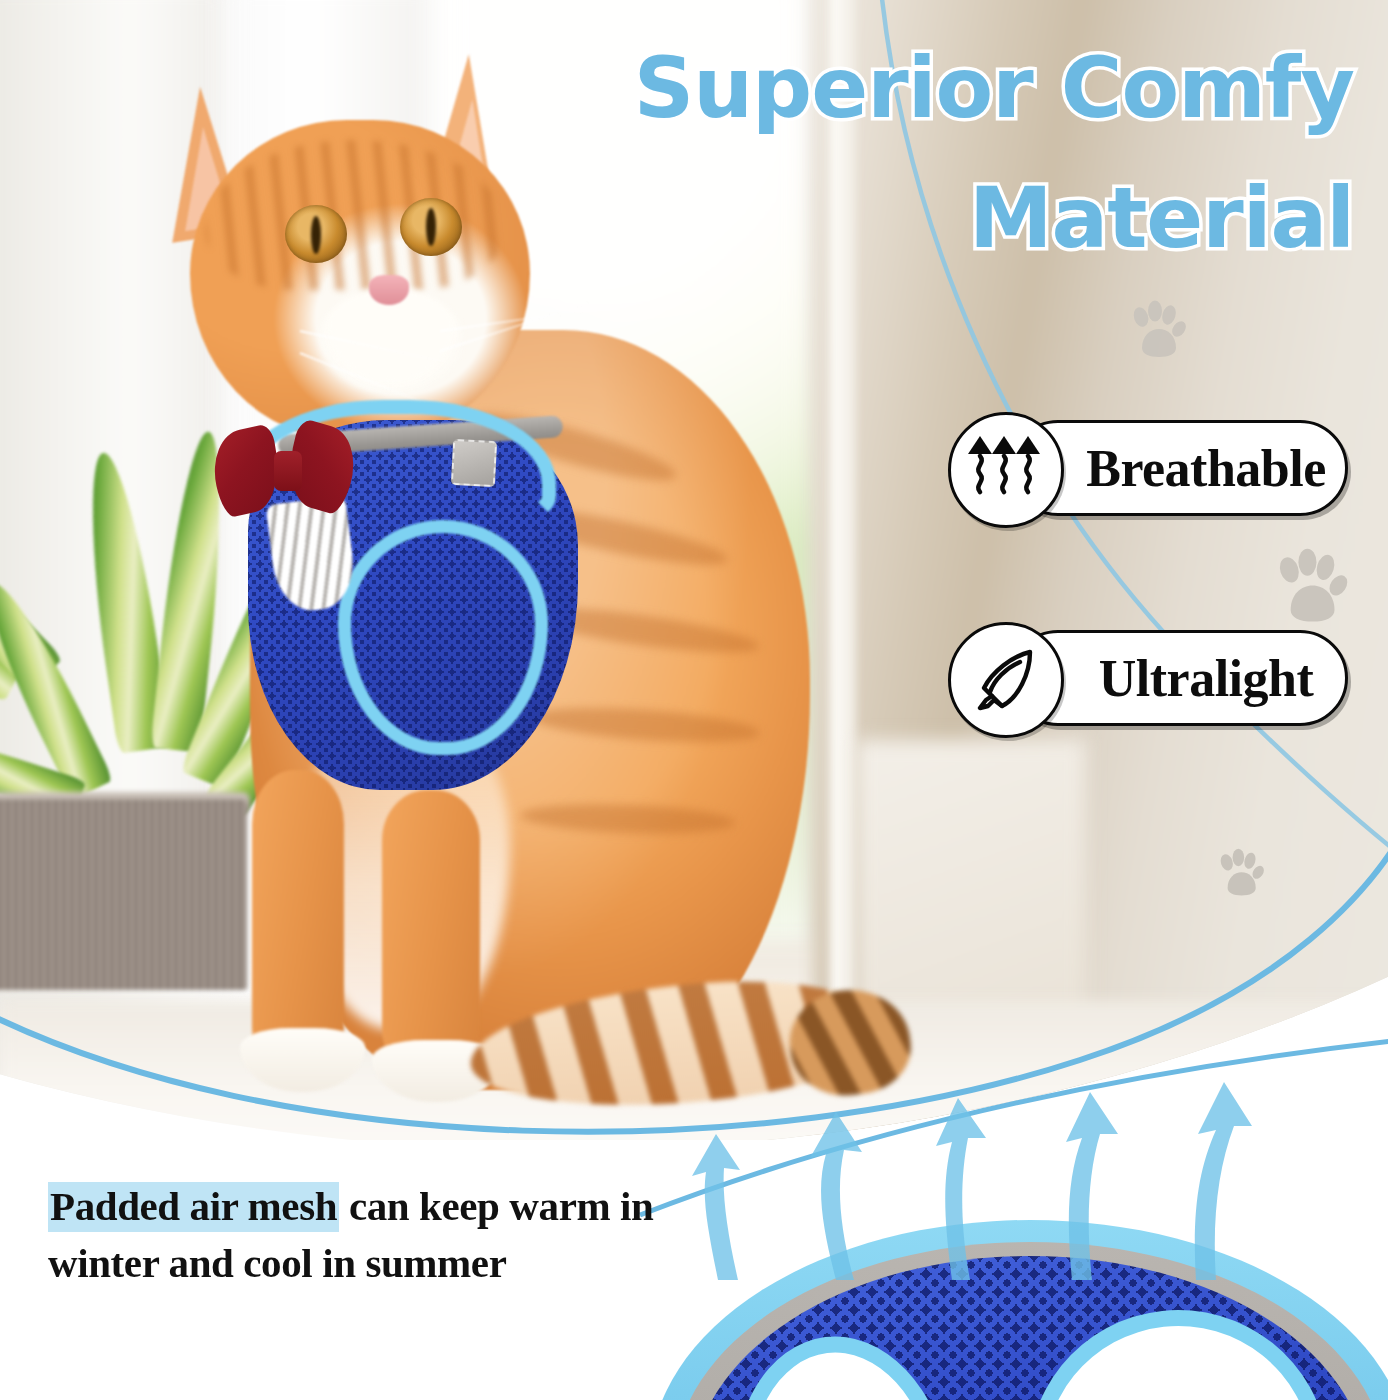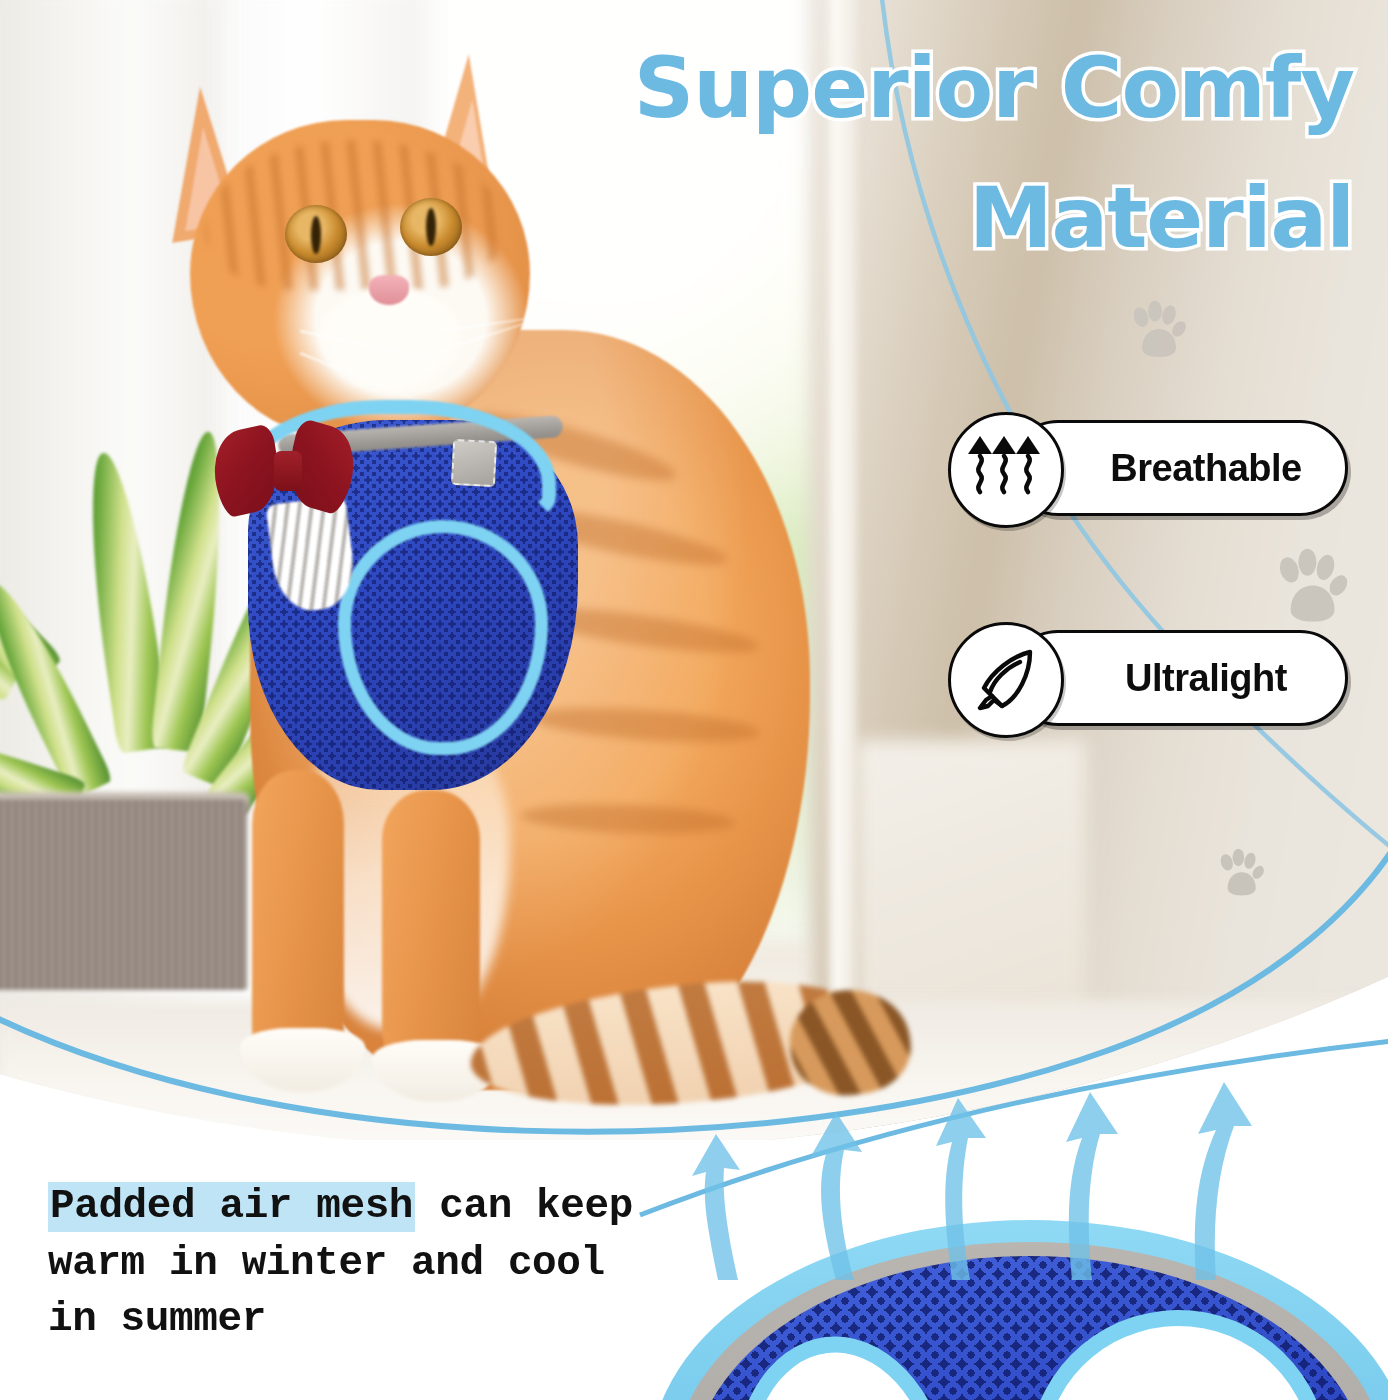--- a/index.html
+++ b/index.html
@@ -277,38 +277,38 @@
     position:absolute; display:flex; align-items:center;
   }
   .badge-pill {
     position:absolute; left:62px; top:8px;
     height:96px; width:338px;
     background:#ffffff; border:3.5px solid #0a0a0a; border-radius:48px;
     display:flex; align-items:center; justify-content:center;
     box-shadow:3px 4px 0 rgba(0,0,0,.28);
   }
   .badge-label {
-    font-family:Liberation Sans, sans-serif;
-    font-weight:bold; font-size:38px; color:#0d0d0d;
+    font-family:Liberation Serif, serif;
+    font-weight:bold; font-size:52px; color:#0d0d0d;
     letter-spacing:-.5px; padding-left:54px;
   }
   .badge-circle {
     position:absolute; left:0; top:0; width:116px; height:116px;
     background:#ffffff; border:3.5px solid #0a0a0a; border-radius:50%;
     z-index:2;
     box-shadow:2px 3px 0 rgba(0,0,0,.22);
     display:flex; align-items:center; justify-content:center;
   }
   #badge-breathable { left:948px; top:412px; }
   #badge-ultralight { left:948px; top:622px; }
 
   
   #caption {
     position:absolute; left:48px; top:1178px; width:610px;
-    font-family:Liberation Mono, monospace;
+    font-family:Liberation Serif, serif;
     font-weight:bold; font-size:41px; line-height:1.38;
     color:#111111; letter-spacing:-.4px;
   }
   #caption .hl {
     background:#bfe4f5; padding:1px 2px 3px 2px; box-decoration-break:clone;
   }
 
   
   #product-shot {
     position:absolute; left:640px; top:1160px; width:780px; height:250px;

